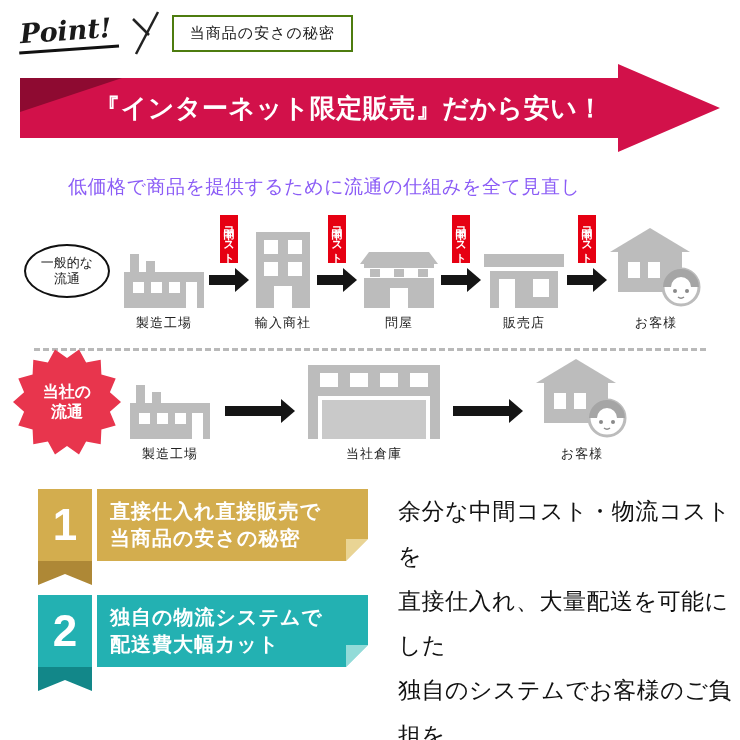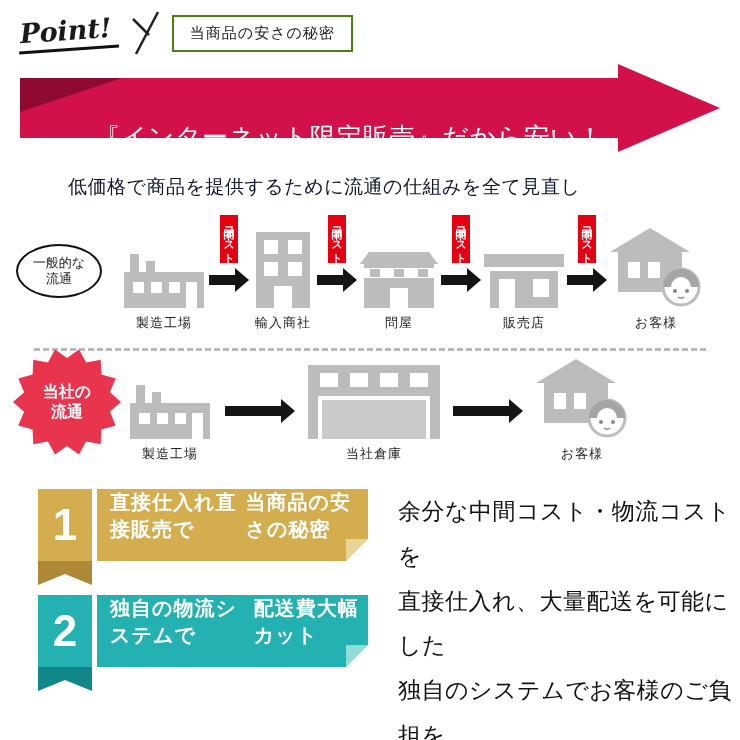--- a/index.html
+++ b/index.html
@@ -18,25 +18,25 @@
   }
   .slash { margin:0 4px 0 10px; flex:0 0 auto; }
   .hdr-box { border:2px solid #4d7c0f; padding:7px 16px; font-size:15px; letter-spacing:1px; margin-left:6px; }
 
   
   .banner { position:relative; margin:10px 20px 0; height:92px; }
   .banner svg.shape { position:absolute; left:0; top:0; width:100%; height:100%; }
   .banner-text {
     position:absolute; left:66px; right:108px; top:16px; height:60px;
     display:flex; align-items:center; justify-content:center;
-    color:#fff; font-weight:normal; font-size:26px; white-space:nowrap; letter-spacing:0.5px;margin-top:29px;
-  }
-
-  
-  .intro { margin:16px 0 0 68px; font-size:19px; line-height:1.75; letter-spacing:0.5px; color:#0f172a; }
+    color:#fff; font-weight:bold; font-size:26px; white-space:nowrap; letter-spacing:0.5px;
+  }
+
+  
+  .intro { margin:16px 0 0 68px; font-size:19px; line-height:1.75; letter-spacing:0.5px; color:#8b5cf6; }
 
   
   .flow-wrap { position:relative; margin-top:12px; }
   .flow { display:flex; align-items:flex-end; margin-left:122px; }
   .step { display:flex; flex-direction:column; align-items:center; }
   .icon-box { display:flex; align-items:flex-end; justify-content:center; }
   .step-label { font-size:13px; margin-top:6px; letter-spacing:1px; white-space:nowrap; color:#222; }
 
   .connector { width:46px; display:flex; flex-direction:column; align-items:center; justify-content:flex-end; padding-bottom:40px; }
   .connector2 { width:96px; display:flex; align-items:flex-end; justify-content:center; padding-bottom:40px; }
@@ -50,21 +50,21 @@
   .arrow::before { content:""; position:absolute; left:0; top:7px; width:26px; height:10px; background:#151515; }
   .arrow::after {
     content:""; position:absolute; left:26px; top:0; width:0; height:0;
     border-left:14px solid #151515; border-top:12px solid transparent; border-bottom:12px solid transparent;
   }
   .arrow.long { width:70px; }
   .arrow.long::before { width:56px; }
   .arrow.long::after { left:56px; }
 
   .oval {
-    position:absolute; left:16px; bottom:34px; width:86px; height:54px;
+    position:absolute; left:24px; bottom:34px; width:86px; height:54px;
     border:2px solid #111; border-radius:50%;
     display:flex; flex-direction:column; align-items:center; justify-content:center;
     font-size:13px; line-height:1.2; background:#fff;
   }
 
   .dash { border-top:3px dashed #b9b9b9; margin:16px 34px 8px; }
 
   .flow2-wrap { position:relative; margin-top:4px; }
   .starburst { position:absolute; left:12px; top:-12px; width:110px; height:110px; }
   .star-text {
@@ -75,21 +75,21 @@
   
   .bottom { display:flex; margin:26px 0 0 38px; }
   .ribbons { width:330px; flex:0 0 auto; }
   .ribbon { display:flex; height:72px; margin-bottom:34px; position:relative; }
   .ribbon.gold { --c:#d3ad4e; --cd:#ae8836; --cl:#e9d494; }
   .ribbon.teal { --c:#23b1b2; --cd:#128789; --cl:#92dbd8; }
   .tab { width:54px; flex:0 0 auto; background:var(--c); display:flex; align-items:center; justify-content:center; position:relative; margin-right:5px; }
   .num { color:#fff; font-size:44px; font-weight:bold; }
   .tail { position:absolute; top:100%; left:0; width:100%; height:24px; background:var(--cd);
           clip-path:polygon(0 0,100% 0,100% 100%,50% 55%,0 100%); }
-  .bar { flex:1; background:var(--c); position:relative; display:flex; flex-direction:row; justify-content:center;
+  .bar { flex:1; background:var(--c); position:relative; display:flex; flex-direction:column; justify-content:center;
          padding-left:13px; color:#fff; font-weight:bold; font-size:20px; line-height:1.35; letter-spacing:1px; }
   .fold-white { position:absolute; right:0; bottom:0; width:0; height:0;
                 border-left:22px solid transparent; border-bottom:22px solid #fff; }
   .fold-flap  { position:absolute; right:0; bottom:0; width:0; height:0;
                 border-right:22px solid transparent; border-top:22px solid var(--cl); }
 
   .desc { margin-left:30px; font-size:23px; line-height:1.95; letter-spacing:0.5px; color:#111; }
 </style>
 </head>
 <body>

